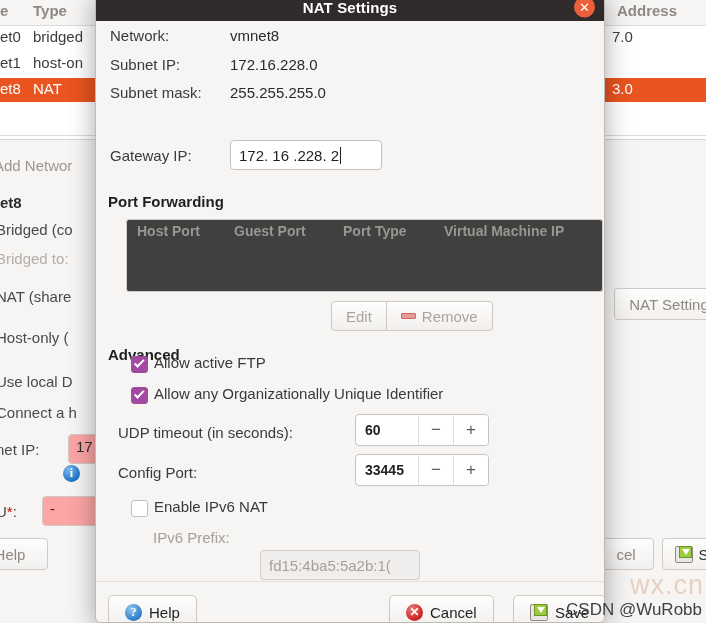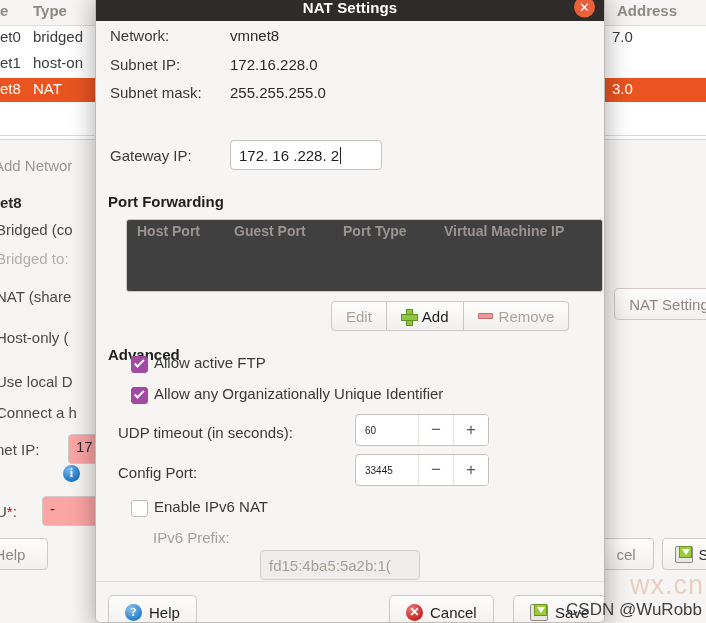--- a/index.html
+++ b/index.html
@@ -183,21 +183,21 @@
   }
   .cbox.off { background: #ffffff; border: 1px solid #c2bdb8; }
 
   .spin {
     position: absolute; height: 32px;
     background: #ffffff; border: 1px solid #c6c1bc; border-radius: 4px;
     display: flex; align-items: stretch; overflow: hidden;
   }
   .spin .val {
     flex: 1; display: flex; align-items: center; padding: 0 9px;
-    font-size: 10px; color: #1f1f1f;
+    font-size: 14px; color: #1f1f1f; font-weight: bold;
   }
   .spin .stepper {
     width: 35px; display: flex; align-items: center; justify-content: center;
     border-left: 1px solid #e2ded9;
     font-size: 17px; color: #5a5a5a; background: #ffffff;
   }
 
   .ipv6-field {
     position: absolute; left: 164px; top: 529px; width: 160px; height: 30px;
     background: #f0eeec; border: 1px solid #d3cec9; border-radius: 4px;
@@ -346,24 +346,20 @@
           <span class="pf-th" style="left:107px;">Guest Port</span>
           <span class="pf-th" style="left:216px;">Port Type</span>
           <span class="pf-th" style="left:317px;">Virtual Machine IP</span>
         </div>
       </div>
 
       <div class="pf-buttons">
         <div class="pf-btn">
           <span>Edit</span>
         </div>
-        <div class="pf-btn enabled mid">
-          <span class="plus-icon"></span>
-          <span>Add</span>
-        </div>
         <div class="pf-btn">
           <span class="minus-icon"></span>
           <span>Remove</span>
         </div>
       </div>
 
       <span class="d-section" style="left:12px; top:325px;">Advanced</span>
 
       <div class="cbox" style="left:35px; top:334px; top:335px;">
           <span class="tick"></span>

